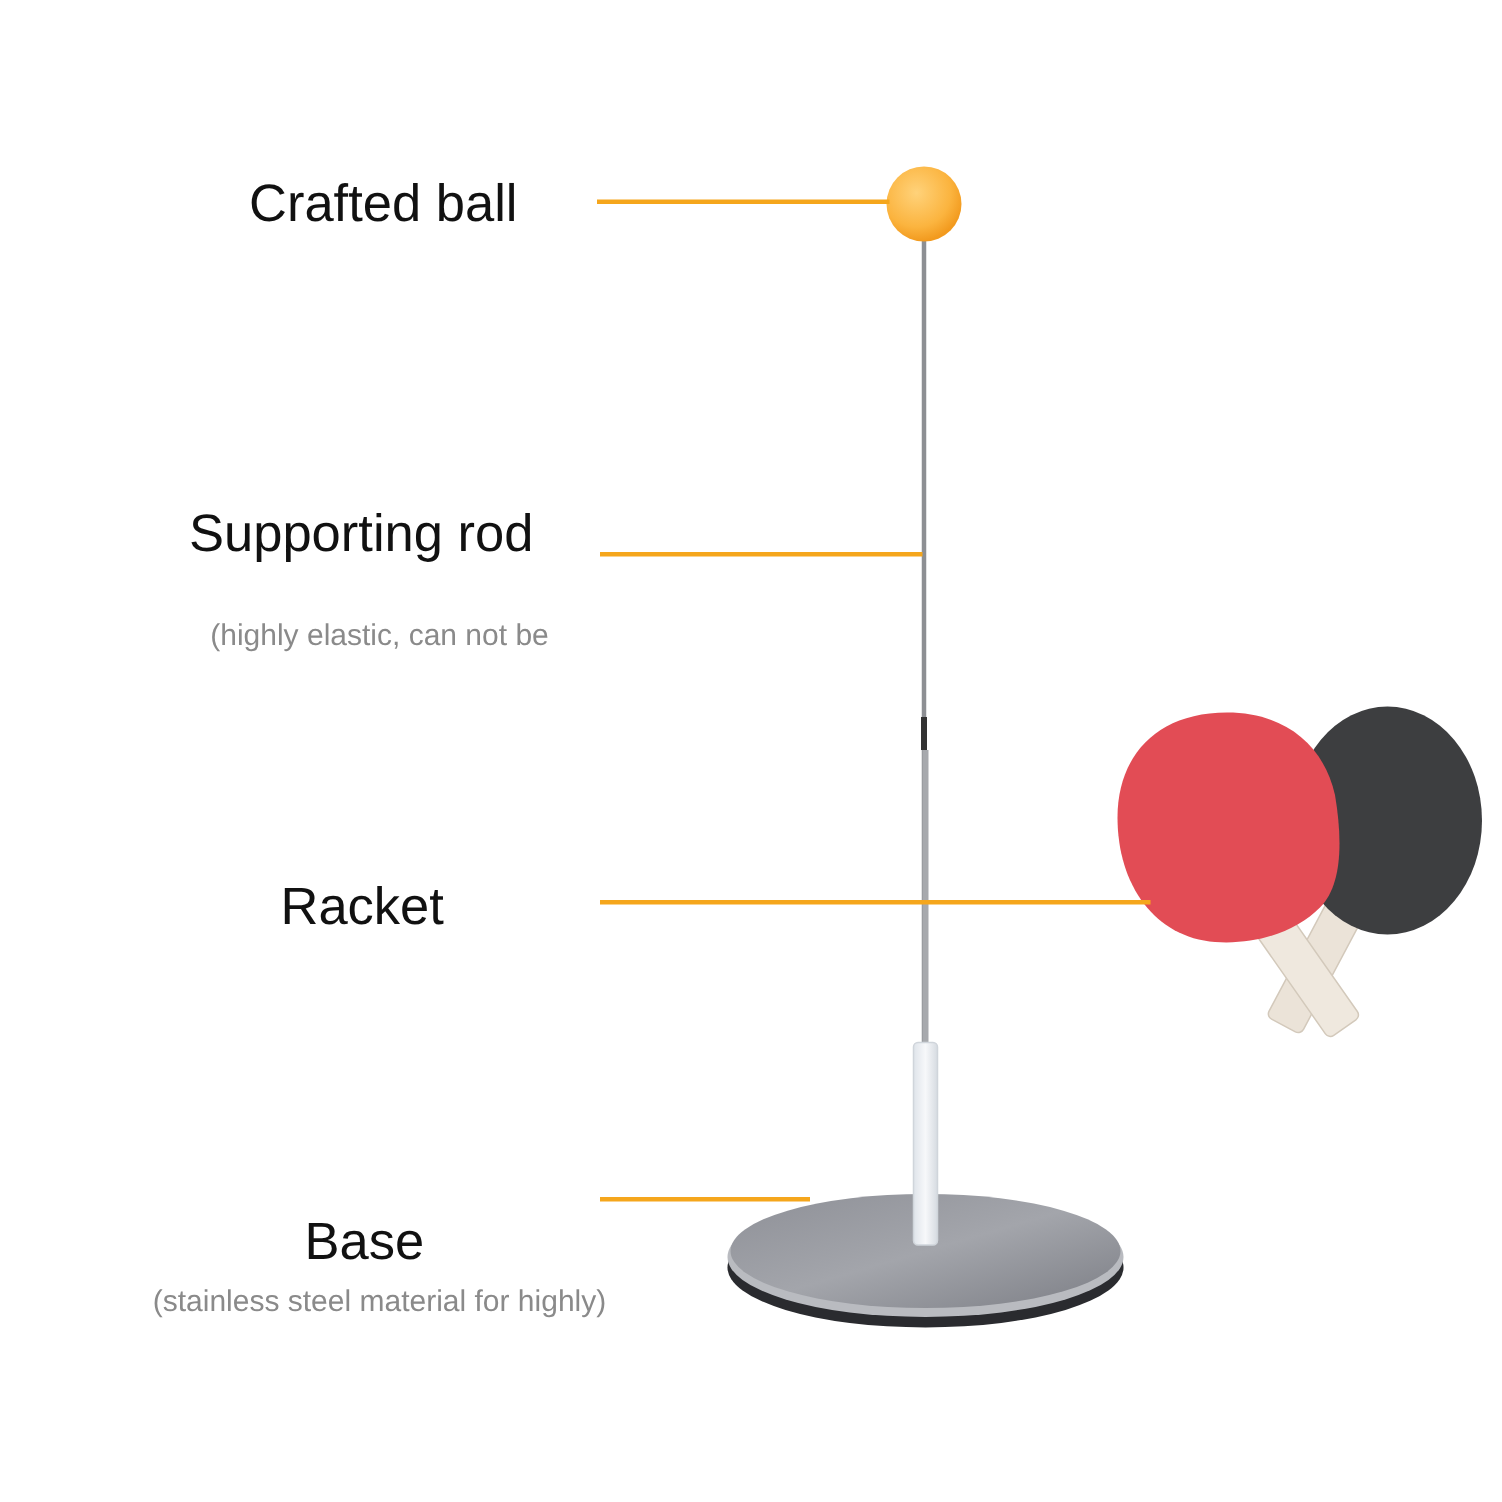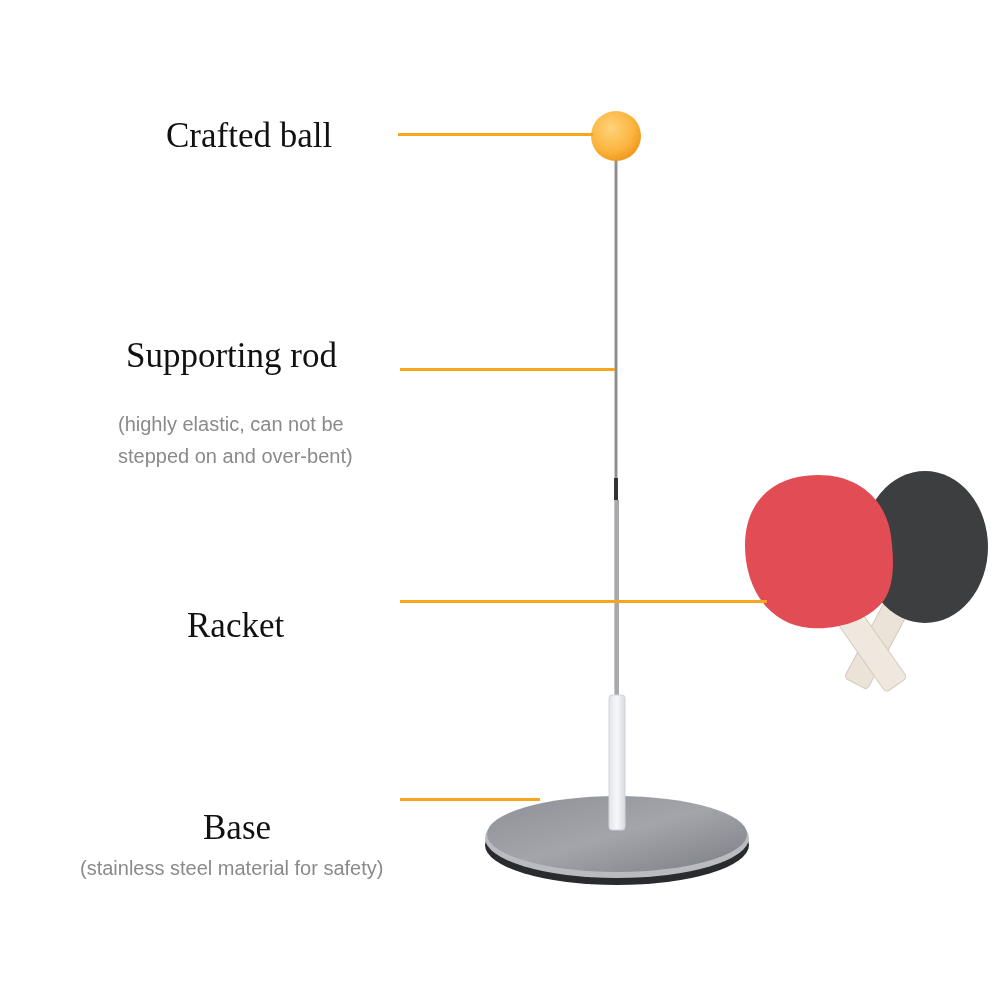--- a/index.html
+++ b/index.html
@@ -1,18 +1,18 @@
 <!DOCTYPE html>
 <html><head>
 <meta charset="utf-8">
 <style>
   html, body { margin:0; padding:0; background:#ffffff; }
   body { width:1001px; height:1001px; position:relative; overflow:hidden; font-family:"Liberation Sans", sans-serif; }
-  .label { position:absolute; color:#111; font-size:35px; white-space:nowrap; line-height:1;font-family:Liberation Serif, serif; }
-  .sub { position:absolute; color:#8a8a8a; font-size:20px; white-space:nowrap; line-height:32px; }
+  .label { position:absolute; color:#111; font-size:35px; white-space:nowrap; line-height:1; }
+  .sub { position:absolute; color:#8a8a8a; font-size:20px; white-space:nowrap; line-height:32px; text-align:center; }
   .leader { position:absolute; height:3px; background:#f5a61c; }
   svg { position:absolute; left:0; top:0; }
 </style>
 </head>
 <body>
 
 <svg width="1001" height="1001">
   <defs>
     <radialGradient id="ballGrad" cx="40%" cy="35%" r="65%">
       <stop offset="0%" stop-color="#ffd27a"></stop>
@@ -66,19 +66,18 @@
 <div class="leader" style="left:398px; top:133px; width:195px;"></div>
 <div class="leader" style="left:400px; top:368px; width:215px;"></div>
 <div class="leader" style="left:400px; top:600px; width:367px;"></div>
 <div class="leader" style="left:400px; top:798px; width:140px;"></div>
 
 <div class="label" style="left:166px; top:118px;">Crafted ball</div>
 
 <div class="label" style="left:126px; top:338px;">Supporting rod</div>
 <div class="sub" style="left:118px; top:408px; width:270px;">
   <div>(highly elastic, can not be</div>
-  <div>stepped on and over-bent)</div>
 </div>
 
-<div class="label" style="left:187px; top:608px;">Racket</div>
+<div class="label" style="left:187px; top:587px;">Racket</div>
 
 <div class="label" style="left:203px; top:810px;">Base</div>
-<div class="sub" style="left:80px; top:852px; width:346px;">(stainless steel material for safety)</div>
+<div class="sub" style="left:80px; top:852px; width:346px;">(stainless steel material for highly)</div>
 
 </body></html>

